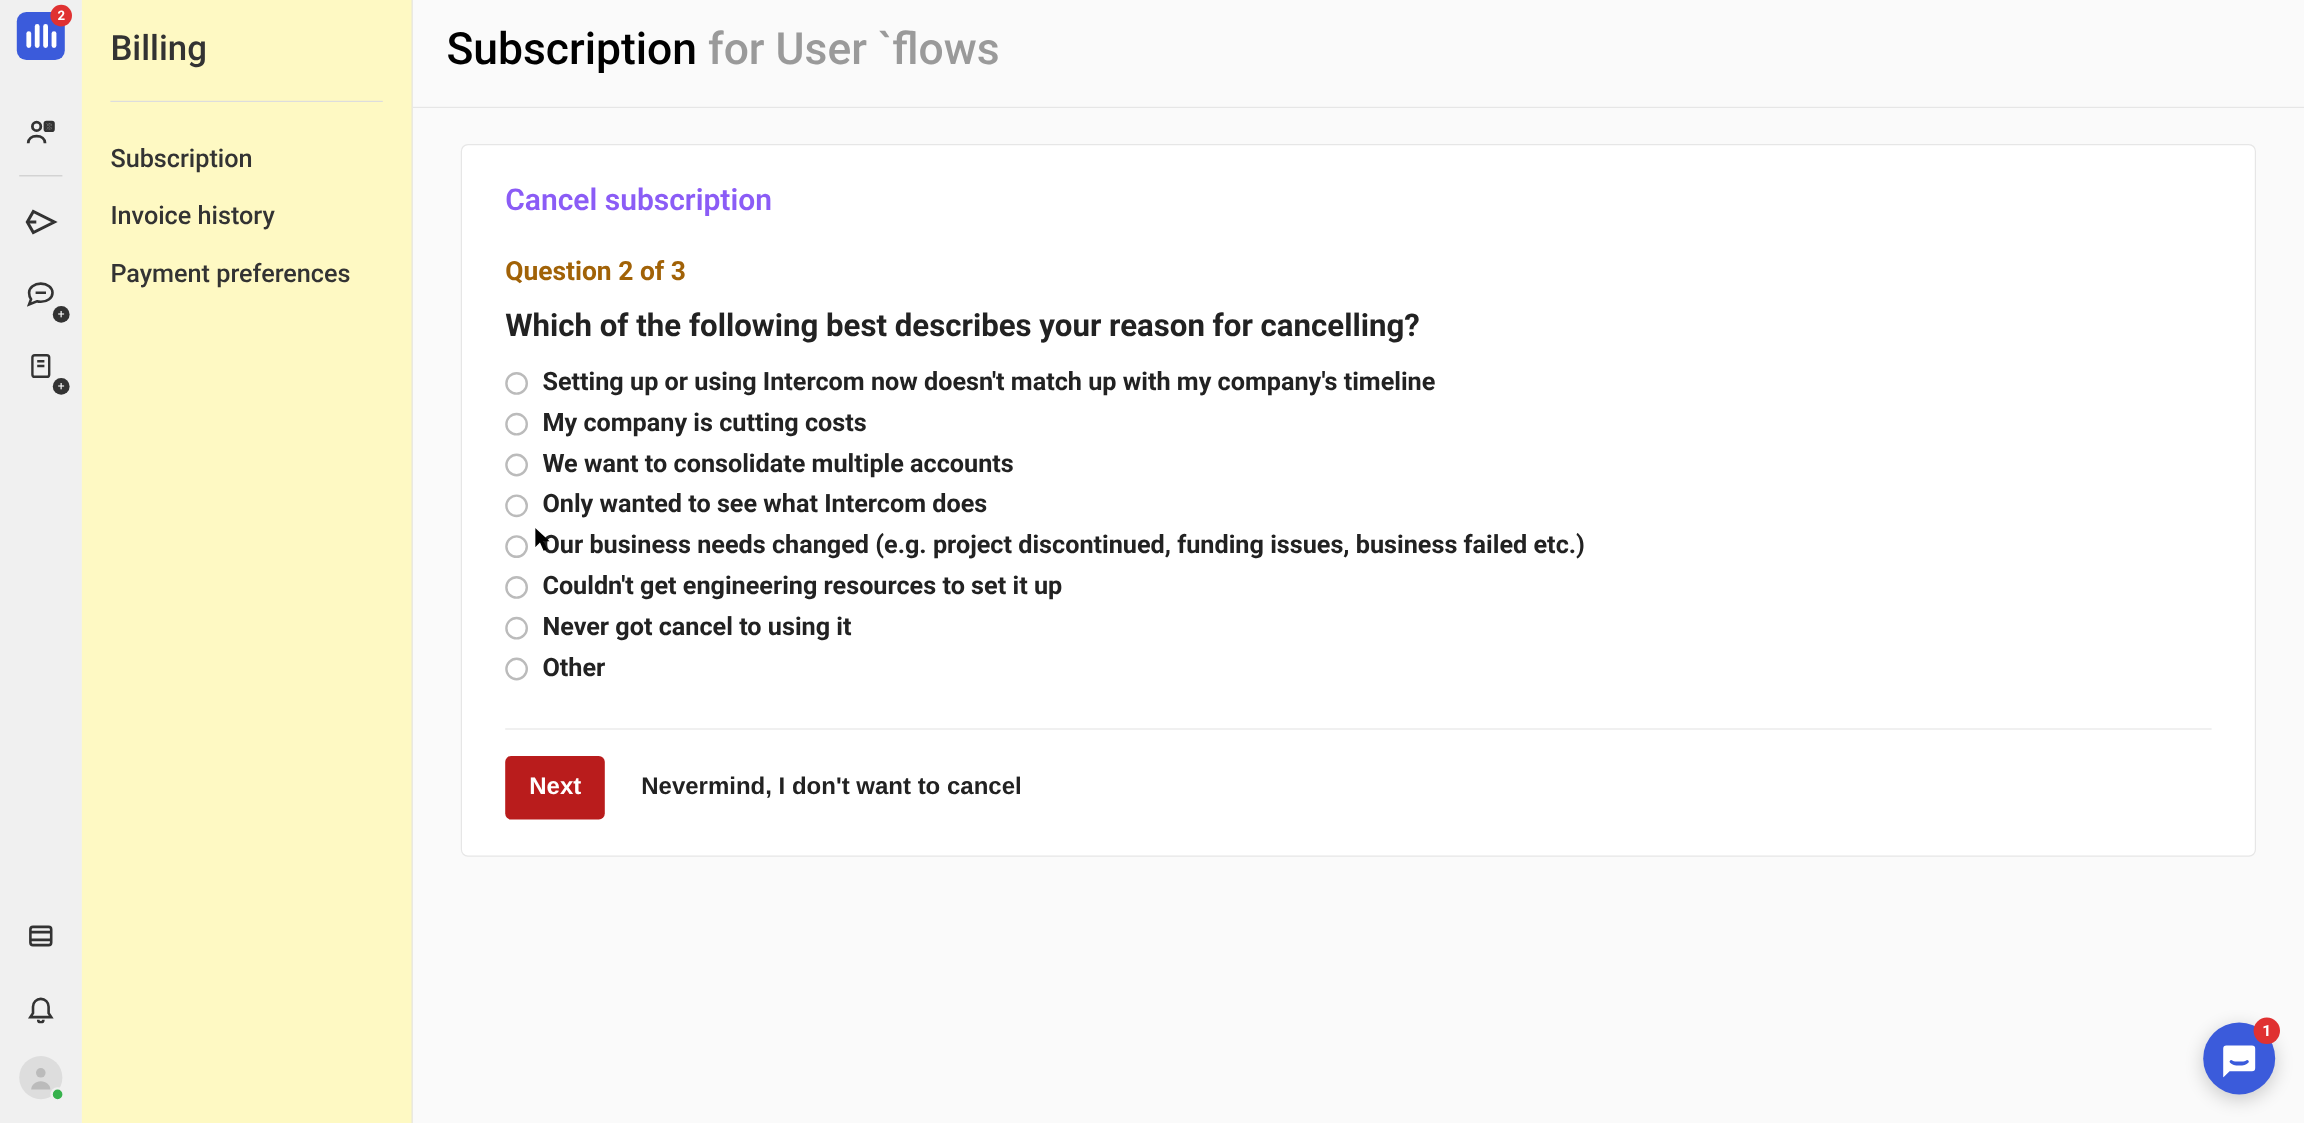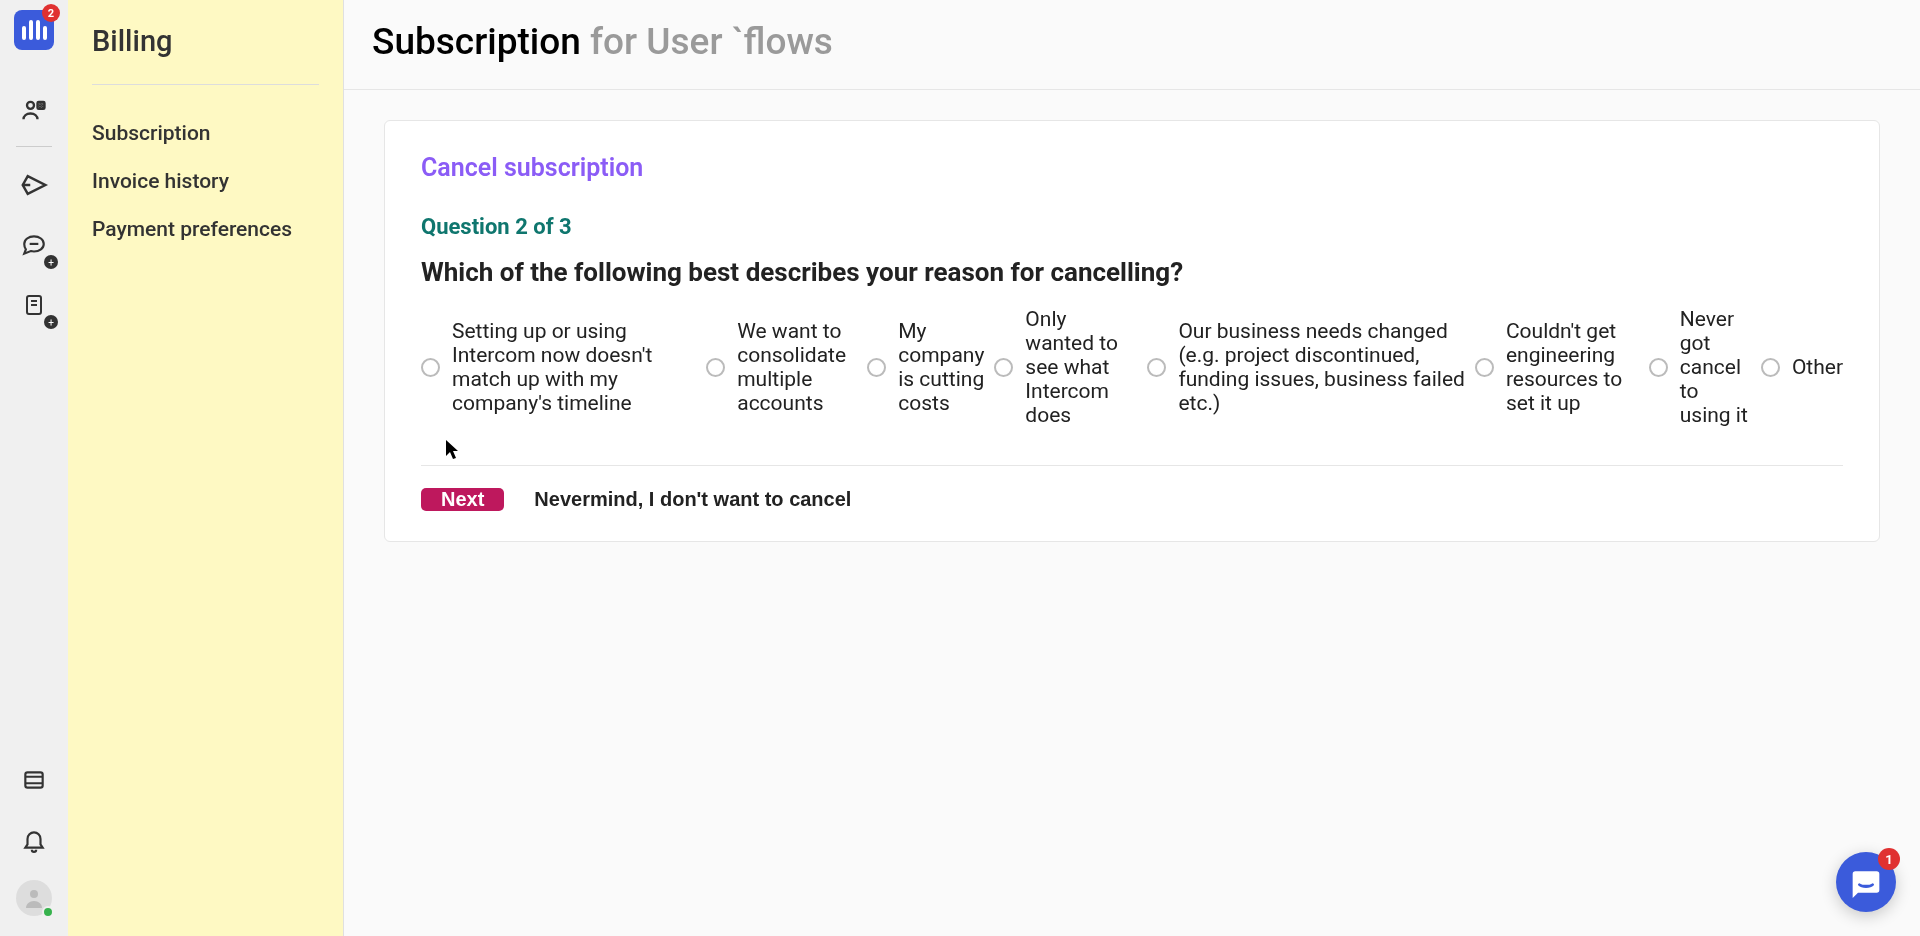--- a/index.html
+++ b/index.html
@@ -181,34 +181,35 @@
 }
 .card-title {
   font-size: 25px;
   font-weight: 600;
   color: #8b5cf6;
   margin-bottom: 32px;
 }
 .question-label {
   font-size: 22px;
   font-weight: 700;
-  color: #0f766e;
+  color: #a16207;
   margin-bottom: 18px;
 }
 .question-text {
   font-size: 26px;
   font-weight: 700;
   color: #222;
   margin-bottom: 20px;
 }
 .radio-list {
   display: flex;
-  flex-direction: row;
+  flex-direction: column;
   gap: 10px;
   margin-bottom: 38px;
+  font-weight: bold;
 }
 .radio-item {
   display: flex;
   align-items: center;
   gap: 12px;
   cursor: pointer;
 }
 .radio-circle {
   width: 19px;
   height: 19px;
@@ -224,26 +225,26 @@
   height: 1px;
   background: #e6e6e6;
   margin-bottom: 22px;
 }
 .card-actions {
   display: flex;
   align-items: center;
   gap: 30px;
 }
 .btn-primary {
-  background: #be185d;
+  background: #b91c1c;
   color: white;
   border: none;
   font-size: 20px;
   font-weight: 600;
-  padding: 0 20px;
+  padding: 15px 20px;
   border-radius: 5px;
   cursor: pointer;
 }
 .btn-link {
   background: transparent;
   border: none;
   font-size: 20px;
   font-weight: 600;
   color: #222;
   cursor: pointer;
@@ -379,25 +380,25 @@
         <div class="question-label">Question 2 of 3</div>
         <div class="question-text">Which of the following best describes your reason for cancelling?</div>
 
         <div class="radio-list">
           <label class="radio-item">
             <span class="radio-circle"></span>
             <span class="radio-label">Setting up or using Intercom now doesn't match up with my company's timeline</span>
           </label>
           <label class="radio-item">
             <span class="radio-circle"></span>
+            <span class="radio-label">My company is cutting costs</span>
+          </label>
+          <label class="radio-item">
+            <span class="radio-circle"></span>
             <span class="radio-label">We want to consolidate multiple accounts</span>
-          </label>
-          <label class="radio-item">
-            <span class="radio-circle"></span>
-            <span class="radio-label">My company is cutting costs</span>
           </label>
           <label class="radio-item">
             <span class="radio-circle"></span>
             <span class="radio-label">Only wanted to see what Intercom does</span>
           </label>
           <label class="radio-item">
             <span class="radio-circle"></span>
             <span class="radio-label">Our business needs changed (e.g. project discontinued, funding issues, business failed etc.)</span>
           </label>
           <label class="radio-item">

